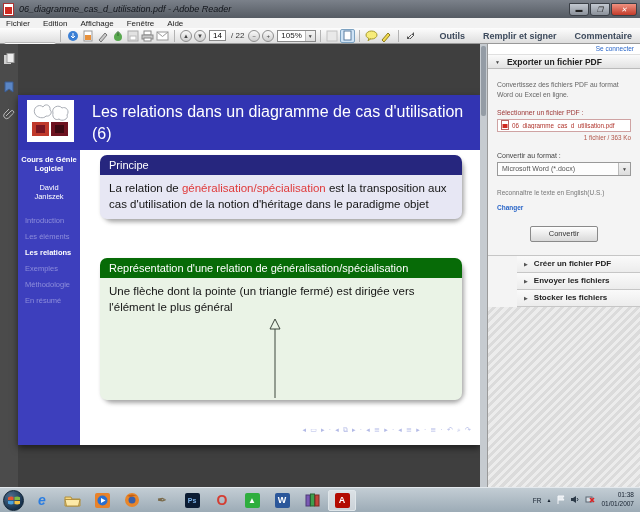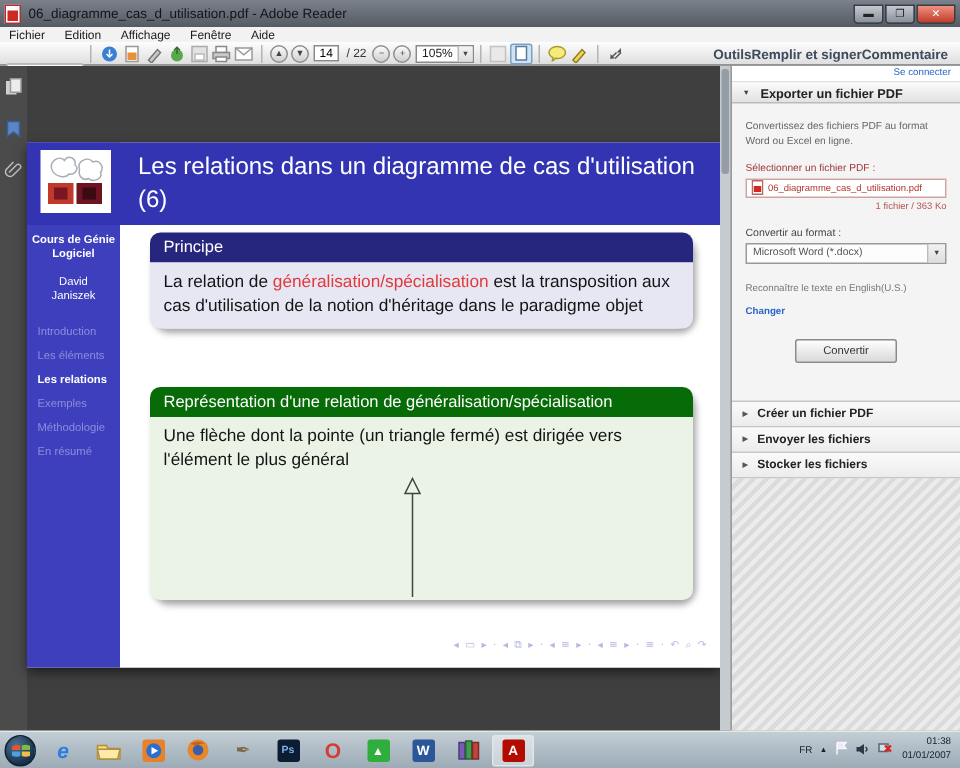--- a/index.html
+++ b/index.html
@@ -2,21 +2,21 @@
 <html><head>
 <meta charset="utf-8">
 <style>
   * { margin:0; padding:0; box-sizing:border-box; }
   html,body { width:640px; height:512px; overflow:hidden; }
   body { font-family:"Liberation Sans", sans-serif; background:#3f3f3f; position:relative; }
   #app { position:absolute; inset:0; width:640px; height:512px; }
 
   
   .titlebar { position:absolute; left:0; top:0; width:640px; height:18px;
-    background:linear-gradient(#7b818a,#555b63); display:flex; align-items:center; padding:0 3px; }
+    background:linear-gradient(#7b818a,#555b63); display:flex; align-items:center; padding:0 3px;font-style:italic; }
   .pdficon { position:relative; width:11px; height:13px; background:#fff; border:1px solid #a33;
     display:inline-block; }
   .pdficon::after { content:""; position:absolute; left:1px; top:3px; width:7px; height:7px; background:#cf2a21; }
   .titletext { font-size:9px; color:#11141a; margin-left:5px; white-space:nowrap; }
   .winbtns { margin-left:auto; display:flex; gap:1px; }
   .winbtn { width:20px; height:13px; border:1px solid #3a3f46; border-radius:0 0 3px 3px;
     background:linear-gradient(#c3c9d1,#8a9099); display:flex; align-items:center; justify-content:center;
     font-size:7px; color:#222; line-height:1; }
   .winbtn.close { background:linear-gradient(#ef9180,#c23b2a); color:#fff; width:26px; }
 
@@ -38,21 +38,21 @@
     font-size:6px; color:#444; margin:0 1px; line-height:1; }
   .page-input { width:17px; height:11px; border:1px solid #8a8a8a; background:#fff; font-size:8px;
     text-align:center; font-family:"Liberation Sans",sans-serif; margin:0 2px; padding:0; }
   .page-total { margin:0 3px; color:#333; }
   .zoom-box { display:flex; align-items:center; height:12px; border:1px solid #8a8a8a; background:#fff; margin-left:2px; }
   .zoom-val { padding:0 3px; font-size:8px; }
   .zoom-arrow { width:10px; height:100%; border-left:1px solid #bbb; display:flex; align-items:center;
     justify-content:center; font-size:5px; color:#444; background:linear-gradient(#f4f4f4,#ddd); }
   .fit-btn { width:15px; height:14px; border:1px solid #7da2c1; background:#cfe3f5; display:flex;
     align-items:center; justify-content:center; border-radius:2px; }
-  .tb-right { margin-left:auto; display:flex; padding-right:8px; font-size:9px; font-weight:bold; color:#3d4a5c; }
+  .tb-right { margin-left:auto; display:flex; gap:18px; padding-right:8px; font-size:9px; font-weight:bold; color:#3d4a5c; }
 
   
   .main { position:absolute; left:0; top:44px; width:640px; height:443px; }
   .navstrip { position:absolute; left:0; top:0; width:18px; height:443px; background:#4b4b4b;
     display:flex; flex-direction:column; align-items:center; padding-top:8px; gap:9px; }
   .docarea { position:absolute; left:18px; top:0; width:462px; height:443px; background:#3f3f3f; }
   .vscroll { position:absolute; left:480px; top:0; width:7px; height:443px; background:#c6cbd0; }
   .vthumb { position:absolute; left:1px; top:2px; width:5px; height:70px; background:#949ca5; border-radius:2px; }
 
   
@@ -111,21 +111,21 @@
   .p-dropdown { margin-top:3px; height:14px; background:#fdfdfd; border:1px solid #999; display:flex;
     align-items:center; }
   .p-dropdown .val { font-size:7px; color:#555; padding-left:4px; flex:1; }
   .p-dropdown .arr { width:12px; height:100%; border-left:1px solid #bbb; background:linear-gradient(#f2f2f2,#ddd);
     display:flex; align-items:center; justify-content:center; font-size:5px; color:#444; }
   .p-ocr { font-size:6.5px; color:#777; margin-top:13px; }
   .p-change { font-size:6.5px; font-weight:bold; color:#2a66c8; margin-top:1px; display:inline-block; }
   .p-convert { display:block; margin:12px auto 0 auto; width:68px; height:16px;
     background:linear-gradient(#fefefe,#d9d9d9); border:1px solid #8a8a8a; border-radius:2px;
     font-size:7.5px; color:#333; font-family:"Liberation Sans",sans-serif; }
-  .p-sections { margin-top:25px; border-top:1px solid #c6c6c6; }
+  .p-sections { margin-top:13px; border-top:1px solid #c6c6c6;padding-left:29px; }
   .p-sec { height:17px; display:flex; align-items:center; gap:6px; padding:0 7px;
     border-bottom:1px solid #c6c6c6; background:linear-gradient(#fafafa,#ececec); }
   .p-sec .tri { font-size:5px; color:#555; }
   .p-sec .lbl { font-size:8px; font-weight:bold; color:#222; }
   .p-hatch { flex:1; background:repeating-linear-gradient(135deg,#ececec 0 3px,#dbdbdb 3px 6px); }
 
   
   .taskbar { position:absolute; left:0; top:487px; width:640px; height:25px;
     background:linear-gradient(#c3cdd4,#9cabb6); border-top:1px solid #e4e9ed;
     display:flex; align-items:center; padding:0 3px; }

